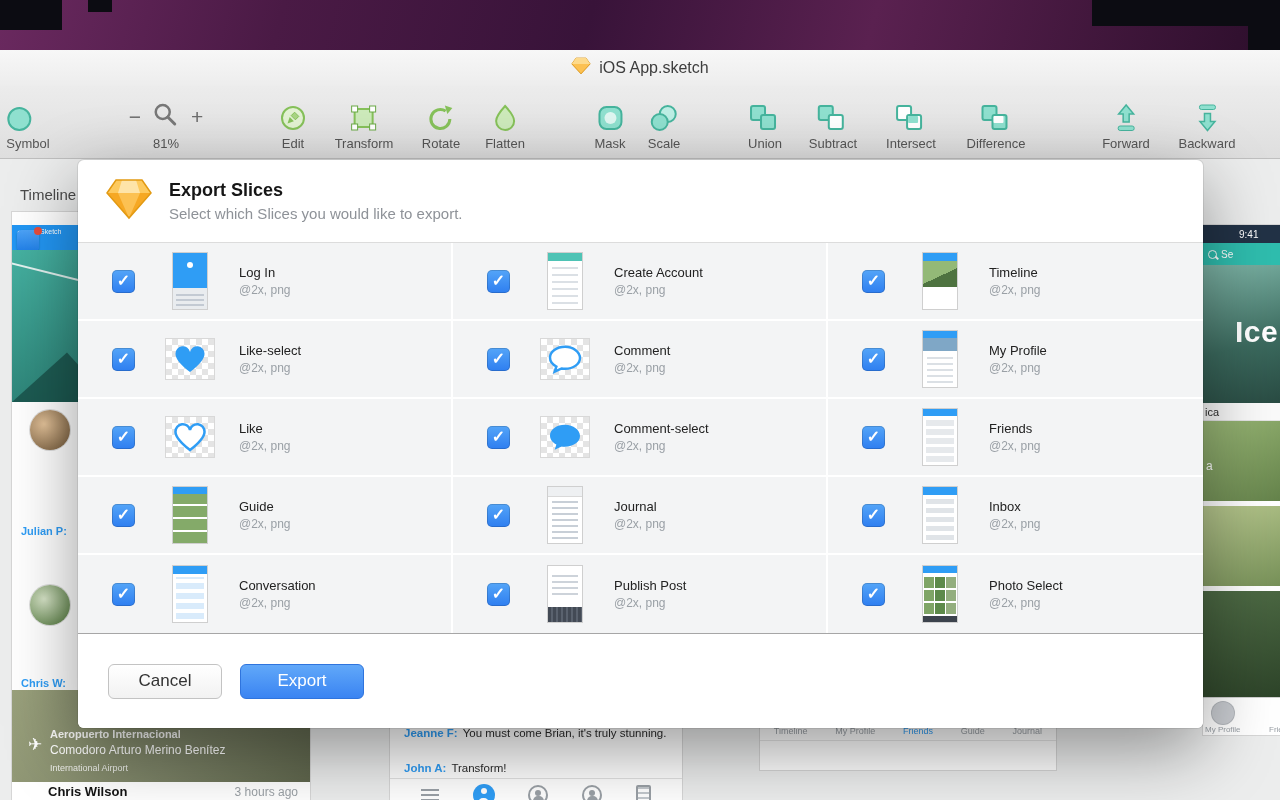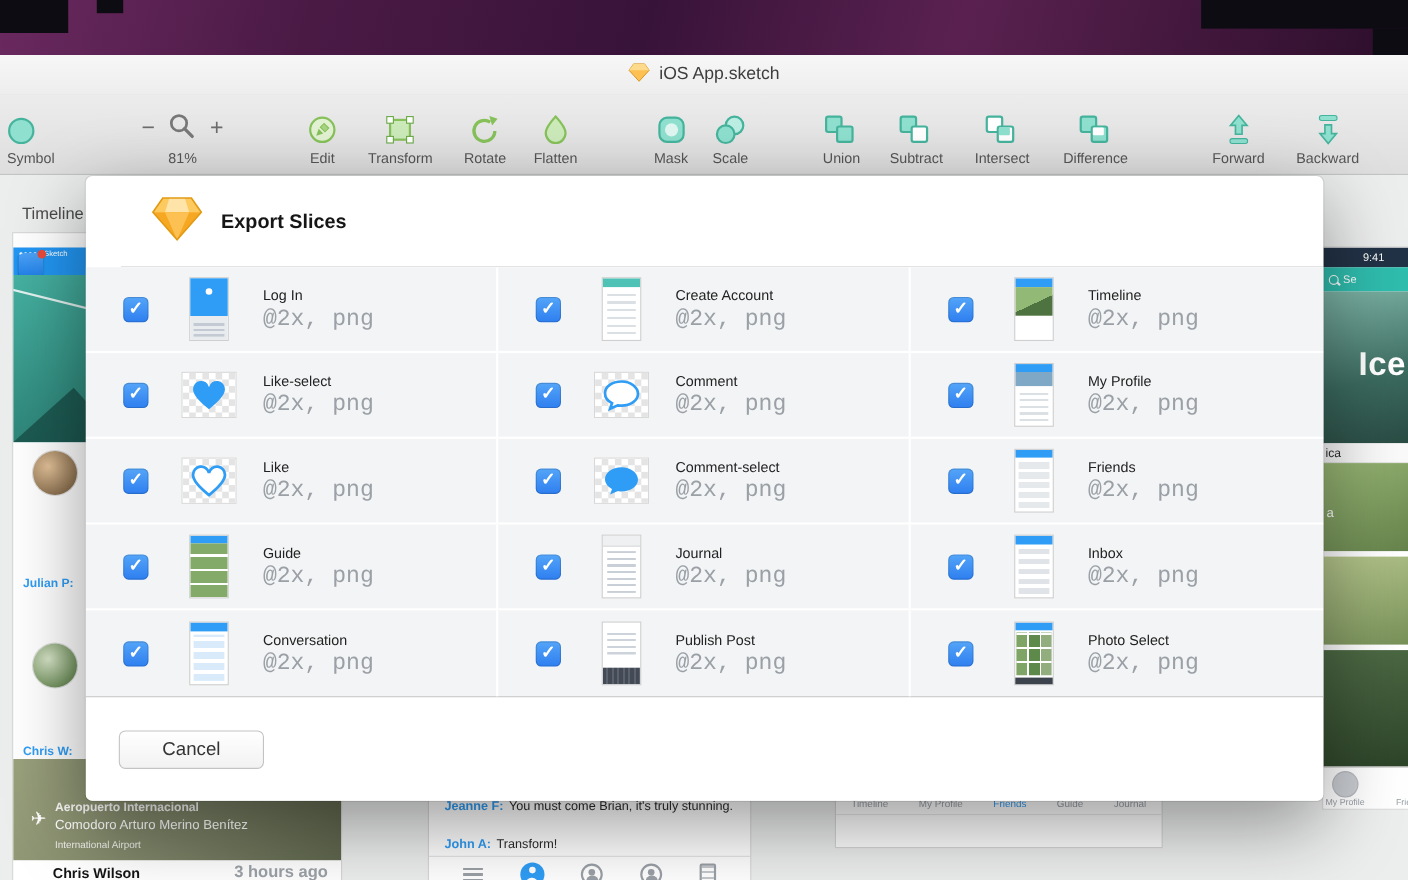--- a/index.html
+++ b/index.html
@@ -59,21 +59,21 @@
   .lab-name{position:absolute;left:9px;font-size:11px;font-weight:bold;color:#2f9df5;white-space:nowrap;}
   .n1{top:313px;} .n2{top:465px;}
   .lab-airport{position:absolute;left:0;top:478px;width:100%;height:92px;
     background:linear-gradient(120deg,#9aa17c 0%,#7b8266 55%,#5f664d 100%);color:#fff;}
   .plane{position:absolute;left:16px;top:44px;font-size:17px;color:#fff;}
   .apl1{position:absolute;left:38px;top:38px;font-size:11px;font-weight:bold;opacity:.95;white-space:nowrap;text-align:center;}
   .apl2{position:absolute;left:38px;top:53px;font-size:12px;font-weight:normal;white-space:nowrap;}
   .apsub{position:absolute;left:38px;top:73px;font-size:9px;opacity:.85;white-space:nowrap;}
   .lab-feedrow{position:absolute;left:36px;top:572px;width:250px;display:flex;justify-content:space-between;align-items:flex-end;}
   .fname{font-size:13px;font-weight:bold;color:#141414;}
-  .ftime{font-size:15px;color:#9ba1a6;font-weight:bold;}
+  .ftime{font-size:12px;color:#9ba1a6;}
 
   
   .ab-right{left:1203px;top:67px;width:110px;height:510px;overflow:hidden;}
   .rab-status{position:absolute;left:0;top:0;width:100%;height:18px;background:#223246;color:#fff;font-size:10px;
     display:flex;align-items:center;padding-left:36px;box-sizing:border-box;}
   .rab-search{position:absolute;left:0;top:18px;width:100%;height:22px;background:#2fbdae;color:#fff;font-size:10px;
     display:flex;align-items:center;padding-left:5px;box-sizing:border-box;gap:4px;}
   .mag{width:7px;height:7px;border:1.5px solid #fff;border-radius:50%;position:relative;flex:none;}
   .mag::after{content:"";position:absolute;width:4px;height:1.5px;background:#fff;transform:rotate(45deg);right:-3px;bottom:-1px;}
   .rab-photo{position:absolute;left:0;width:100%;}
@@ -109,35 +109,35 @@
 
   
   .ab-tabs{left:760px;top:360px;width:296px;height:252px;overflow:hidden;}
   .tabsrow{position:absolute;left:0;top:204px;width:100%;height:18px;display:flex;justify-content:space-around;align-items:center;
     font-size:9px;color:#9aa0a6;border-bottom:1px solid #e8e8e8;}
   .tabsrow .active{color:#2f9df5;}
 
   
   .dialog{position:absolute;left:78px;top:160px;width:1125px;height:568px;background:#fff;border-radius:6px;
     box-shadow:0 22px 70px rgba(0,0,0,.40),0 0 0 1px rgba(0,0,0,.08);z-index:10;display:flex;flex-direction:column;overflow:hidden;}
-  .dhead{height:82px;flex:none;display:flex;align-items:center;gap:17px;padding:0 28px;border-bottom:1px solid #dcdcdc;margin-left:32px;}
+  .dhead{height:82px;flex:none;display:flex;align-items:center;gap:17px;padding:0 28px;border-bottom:1px solid #dcdcdc;}
   .dtitle{font-size:18px;font-weight:bold;color:#161616;}
   .dsub{font-size:15px;color:#8e9298;margin-top:4px;}
   .dgrid{flex:1;display:grid;grid-template-columns:1fr 1fr 1fr;grid-auto-rows:1fr;border-bottom:1px solid #a6a6a6;background:#fff;}
   .cell{display:flex;align-items:center;padding:0 8px 0 34px;background:#f3f4f5;border-right:2px solid #fff;border-bottom:2px solid #fff;min-width:0;}
   .cell:nth-child(3n){border-right:none;}
   .cell:nth-child(n+13){border-bottom:none;}
   .cb{width:23px;height:23px;border-radius:5px;background:linear-gradient(#54a5f8,#2e7ef0);
     box-shadow:inset 0 0 0 1px rgba(0,0,0,.15);display:inline-flex;align-items:center;justify-content:center;flex:none;}
   .cb::after{content:"✓";color:#fff;font-size:16px;font-weight:bold;line-height:1;}
   .cb.small{width:21px;height:21px;}
   .thumbwrap{width:58px;display:flex;justify-content:center;align-items:center;margin:0 20px 0 26px;flex:none;}
   .stext{min-width:0;}
   .sname{display:block;font-size:13px;color:#222;white-space:nowrap;}
-  .smeta{display:block;font-size:21px;color:#9aa0a6;margin-top:3px;white-space:nowrap;font-family:Liberation Mono, monospace;}
+  .smeta{display:block;font-size:12px;color:#9aa0a6;margin-top:3px;white-space:nowrap;}
 
   .shot{position:relative;width:34px;height:56px;background:#fff;box-shadow:0 0 0 1px #cfcfcf;overflow:hidden;flex:none;}
   .shot::before,.shot::after{content:"";position:absolute;}
   .t-login{background:linear-gradient(#2f9df5 0 62%,#e9ecef 62%);}
   .t-login::before{left:14px;top:9px;width:6px;height:6px;border-radius:50%;background:#fff;}
   .t-login::after{left:3px;right:3px;bottom:3px;height:15px;background:repeating-linear-gradient(0deg,#c3cad3 0 2px,transparent 2px 5px);}
   .t-create::before{left:0;right:0;top:0;height:8px;background:#4ec3b5;}
   .t-create::after{left:4px;right:4px;top:13px;height:38px;background:repeating-linear-gradient(0deg,#dbe0e5 0 2px,transparent 2px 7px);}
   .t-timeline::before{left:0;right:0;top:0;height:8px;background:#2f9df5;}
   .t-timeline::after{left:0;right:0;top:8px;height:26px;background:linear-gradient(155deg,#93b977 0 55%,#4e7340 55%);}
@@ -160,21 +160,21 @@
   .t-photoselect::after{left:1px;right:1px;top:9px;height:39px;
     background:repeating-linear-gradient(0deg,transparent 0 11px,#fff 11px 13px),
                repeating-linear-gradient(90deg,#7fa566 0 10px,#fff 10px 11px,#5d8a4a 11px 21px,#fff 21px 22px,#93ae7e 22px 32px);}
   .sq{position:relative;width:48px;height:40px;display:flex;align-items:center;justify-content:center;flex:none;
     background-color:#fff;background-image:conic-gradient(#e4e4e4 25%,#ffffff 25% 50%,#e4e4e4 50% 75%,#ffffff 75%);
     background-size:12px 12px;box-shadow:0 0 0 1px #d8d8d8;}
 
   .dfoot{height:94px;flex:none;display:flex;align-items:center;padding:0 30px;gap:18px;background:#fff;}
   .exportall{display:flex;align-items:center;gap:11px;font-size:18px;color:#1b1b1b;flex:1;}
   .btn{height:35px;border-radius:6px;display:inline-flex;align-items:center;justify-content:center;font-size:17px;box-sizing:border-box;}
-  .btn-cancel{width:132px;background:linear-gradient(#ffffff,#f2f2f2);border:1px solid #c3c3c3;color:#333;}
+  .btn-cancel{width:114px;background:linear-gradient(#ffffff,#f2f2f2);border:1px solid #c3c3c3;color:#333;}
   .btn-export{width:124px;background:linear-gradient(#61a8f9,#3a84f2);border:1px solid #2f74dd;color:#fff;}
 </style>
 </head>
 <body>
 
 <div class="screen">
 
   <div class="wallpaper">
     <div class="wp-shape wp1"></div>
     <div class="wp-shape wp2"></div>
@@ -415,20 +415,21 @@
             <polygon points="10,2 36,2 45,15 23,40 1,15" fill="#fdd580"></polygon>
             <polygon points="10,2 36,2 45,15 1,15" fill="#fdca5f"></polygon>
             <polygon points="16,2 30,2 34,15 12,15" fill="#fee4a9"></polygon>
             <polygon points="1,15 45,15 23,40" fill="#f6a823"></polygon>
             <polygon points="12,15 34,15 23,40" fill="#fcc152"></polygon>
             <polygon points="10,2 36,2 45,15 23,40 1,15" fill="none" stroke="#e29a13" stroke-width="1.5"></polygon>
           </svg>
       </span>
       <div>
         <div class="dtitle">Export Slices</div>
+        <div class="dsub">Select which Slices you would like to export.</div>
       </div>
     </div>
 
     <div class="dgrid">
 
       <div class="cell">
         <span class="cb"></span>
         <span class="thumbwrap">
             <span class="shot t-login"></span>
           </span>
@@ -595,16 +596,17 @@
         <span class="stext">
             <span class="sname">Photo Select</span>
             <span class="smeta">@2x, png</span>
           </span>
       </div>
 
     </div>
 
     <div class="dfoot">
       <button class="btn btn-cancel">Cancel</button>
+      <button class="btn btn-export">Export</button>
     </div>
   </div>
 
 </div>
 
 </body></html>

